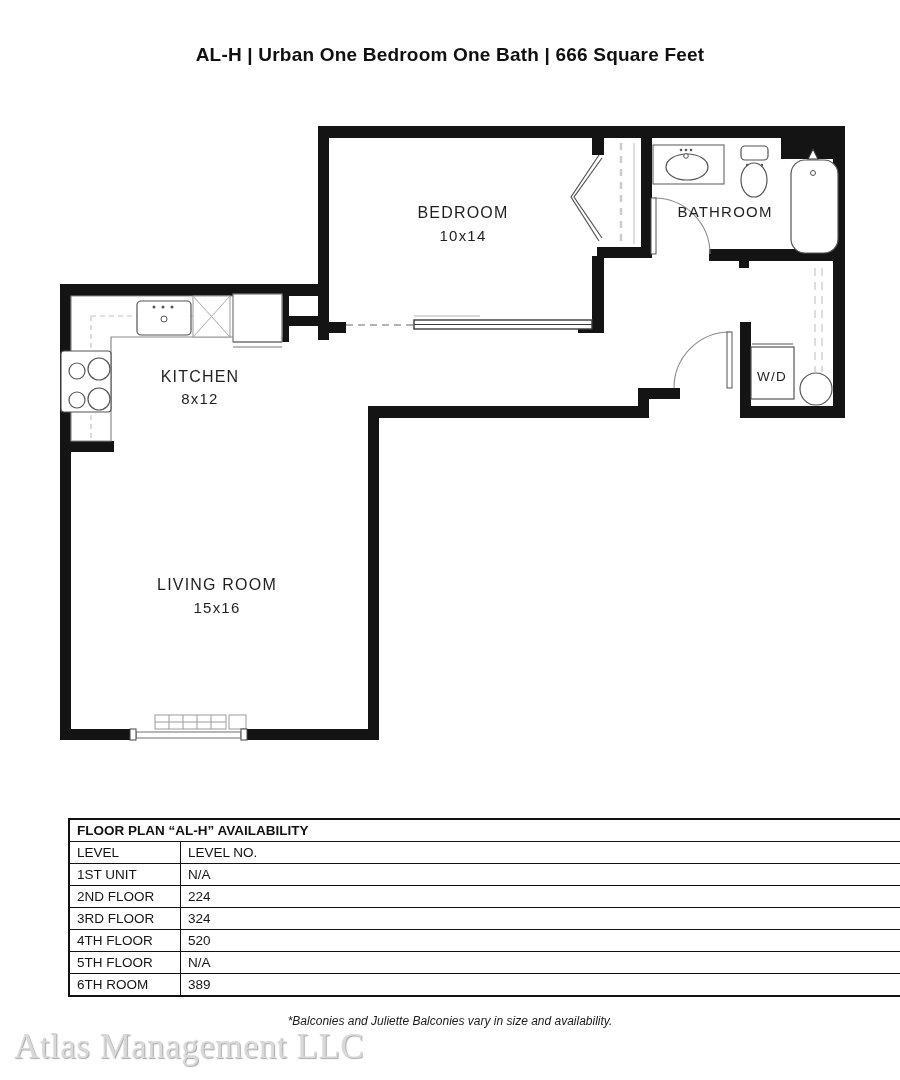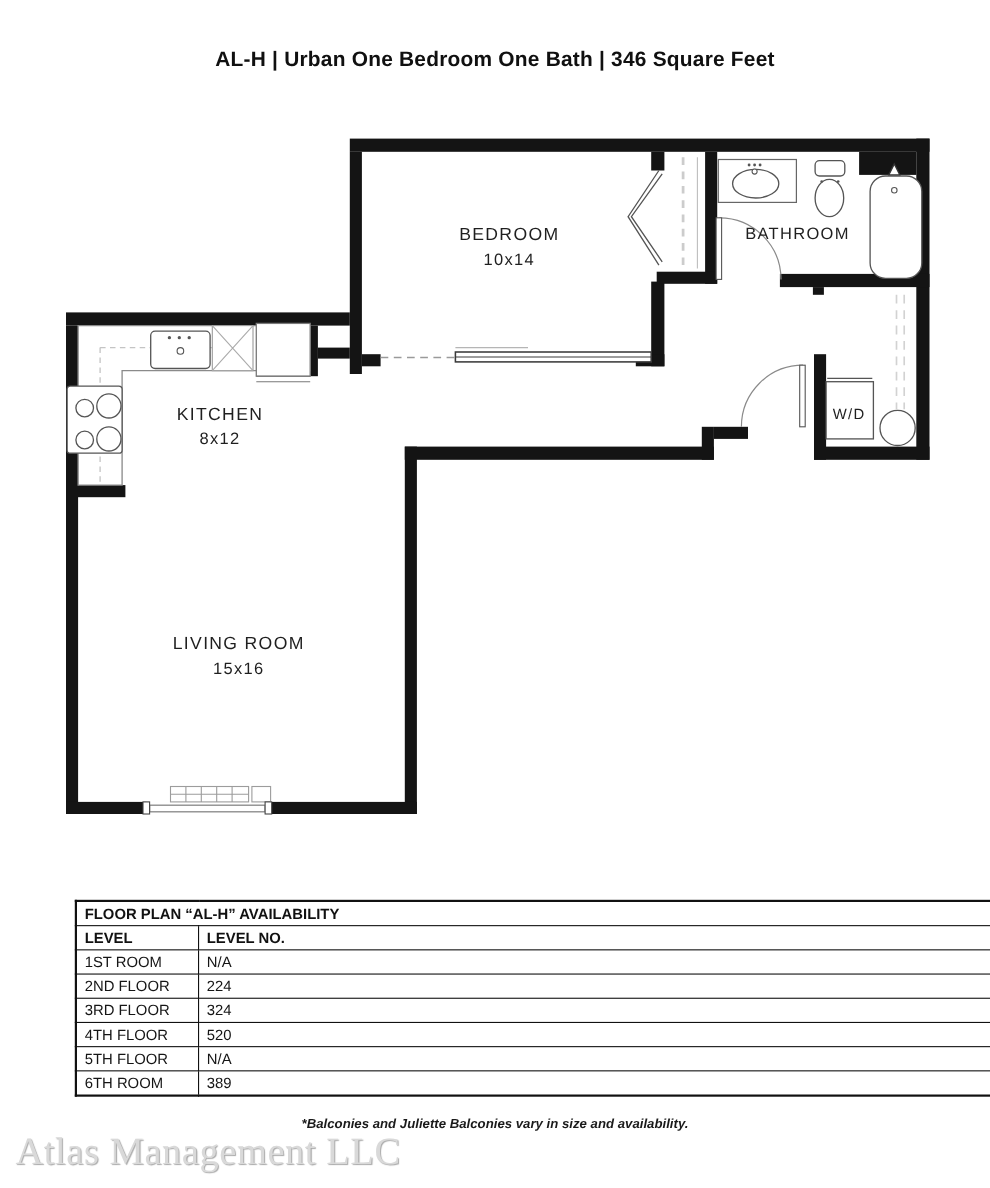--- a/index.html
+++ b/index.html
@@ -6,36 +6,36 @@
   .page{position:relative;width:900px;height:1080px;background:#fff;overflow:hidden;
         font-family:"Liberation Sans",sans-serif;color:#111;}
   .title{position:absolute;top:44px;left:0;width:900px;text-align:center;
          font-size:19px;font-weight:700;letter-spacing:.2px;color:#101010;}
   .plan-svg{position:absolute;top:0;left:0;}
   .tablewrap{position:absolute;left:68px;top:818px;width:848px;border-radius:32px;}
   table.avail{width:100%;border-collapse:collapse;border:2.5px solid #111;}
   table.avail th, table.avail td{border:1.5px solid #111;padding:2px 0 2px 7px;
       text-align:left;font-size:13.5px;line-height:17px;vertical-align:middle;}
   .t-title{font-weight:700;font-size:14px;}
-  .t-colhead{font-weight:700;font-size:14px;margin-left:20px;}
+  .t-colhead{font-weight:400;font-size:14px;margin-left:20px;}
   td.levelcol, th.levelcol{width:103px;}
   td.datacell{font-weight:400;color:#151515;}
   .footnote{position:absolute;top:1014px;left:0;width:900px;text-align:center;
-      font-size:12px;font-style:italic;font-weight:700;color:#1a1a1a;}
+      font-size:12px;font-style:italic;font-weight:400;color:#1a1a1a;}
   .watermark{position:absolute;left:14px;top:1027px;
       font-family:"Liberation Serif",serif;font-size:35px;letter-spacing:.5px;
       color:#d9d9d9;text-shadow:1px 1px 1px #a8a8a8;white-space:nowrap;}
   .roomlabel{font-family:"Liberation Sans",sans-serif;fill:#1f1f1f;letter-spacing:1.2px;}
 </style>
 </head>
 <body>
 
 <div class="page">
 
-  <div class="title">AL-H | Urban One Bedroom One Bath | 346 Square Feet</div>
+  <div class="title">AL-H | Urban One Bedroom One Bath | 666 Square Feet</div>
 
   <svg class="plan-svg" width="900" height="790" viewBox="0 0 900 790">
 
     <g fill="#141414">
       <rect x="318" y="126" width="527" height="12"></rect>
       <rect x="833" y="126" width="12" height="292"></rect>
       <rect x="781" y="138" width="52" height="21"></rect>
       <rect x="318" y="138" width="11" height="202"></rect>
       <rect x="60" y="284" width="258" height="12"></rect>
       <rect x="60" y="296" width="11" height="444"></rect>
@@ -170,21 +170,21 @@
     <table class="avail">
       <tbody>
           <tr>
         <td class="t-title" colspan="2">FLOOR PLAN “AL-H” AVAILABILITY</td>
       </tr>
       <tr>
         <th class="t-colhead levelcol">LEVEL</th>
         <th class="t-colhead">LEVEL NO.</th>
       </tr>
       <tr>
-        <td class="levelcol datacell">1ST ROOM</td>
+        <td class="levelcol datacell">1ST UNIT</td>
         <td class="datacell">N/A</td>
       </tr>
       <tr>
         <td class="levelcol datacell">2ND FLOOR</td>
         <td class="datacell">224</td>
       </tr>
       <tr>
         <td class="levelcol datacell">3RD FLOOR</td>
         <td class="datacell">324</td>
       </tr>

